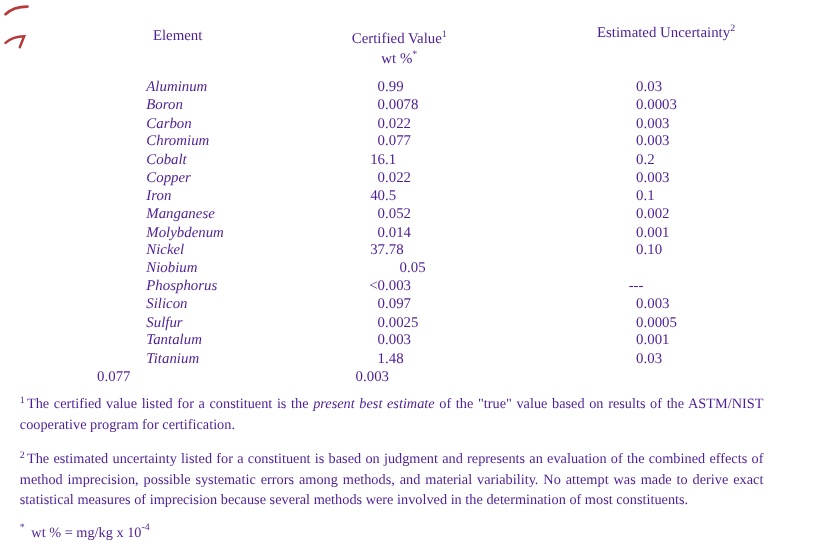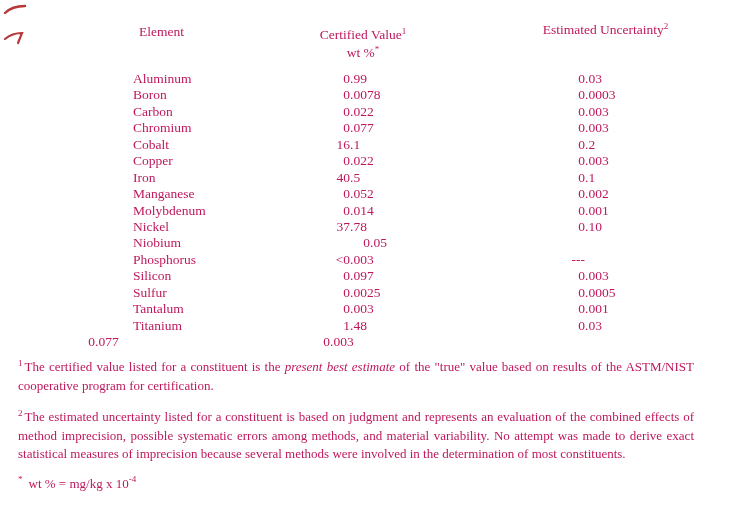--- a/index.html
+++ b/index.html
@@ -3,38 +3,38 @@
 <meta charset="utf-8">
 <style>
   html,body{margin:0;padding:0;}
   body{background:#ffffff;}
   .page{
     position:relative;
     width:741px;height:507px;
     background:#ffffff;
     overflow:hidden;
     font-family:"Liberation Serif","DejaVu Serif",serif;
-    color:#be185d;
+    color:#4c1d95;
   }
   sup{font-size:9px;line-height:0;vertical-align:super;}
 
   
   .pen-marks{position:absolute;left:3px;top:2px;}
 
   
   .thead{position:absolute;top:0;left:0;width:741px;height:70px;font-size:13.5px;}
   .th-element{position:absolute;left:139px;top:24px;}
   .th-certified{position:absolute;left:255px;top:26px;width:216px;text-align:center;line-height:18px;}
   .th-uncert{position:absolute;left:470px;top:22px;width:271px;text-align:center;}
 
   
   .tbody{position:absolute;top:71px;left:0;width:741px;font-size:13.5px;}
   .row{display:flex;height:16.45px;line-height:16.45px;}
   .cell{box-sizing:border-box;white-space:nowrap;}
-  .cell.el{width:255px;padding-left:133px;}
+  .cell.el{width:255px;padding-left:133px;font-style:italic;}
   .cell.cv{width:215px;}
   .cell.eu{width:271px;}
   .cv .ip{display:inline-block;width:95px;text-align:right;}
   .eu .ip{display:inline-block;width:115px;text-align:right;}
   .fp{display:inline-block;text-align:right;}
 
   
   .footnotes{position:absolute;top:357px;left:18px;width:676px;font-size:13px;}
   .fn{margin:0;text-align:justify;line-height:19px;}
   .fn sup{margin-right:2px;}

